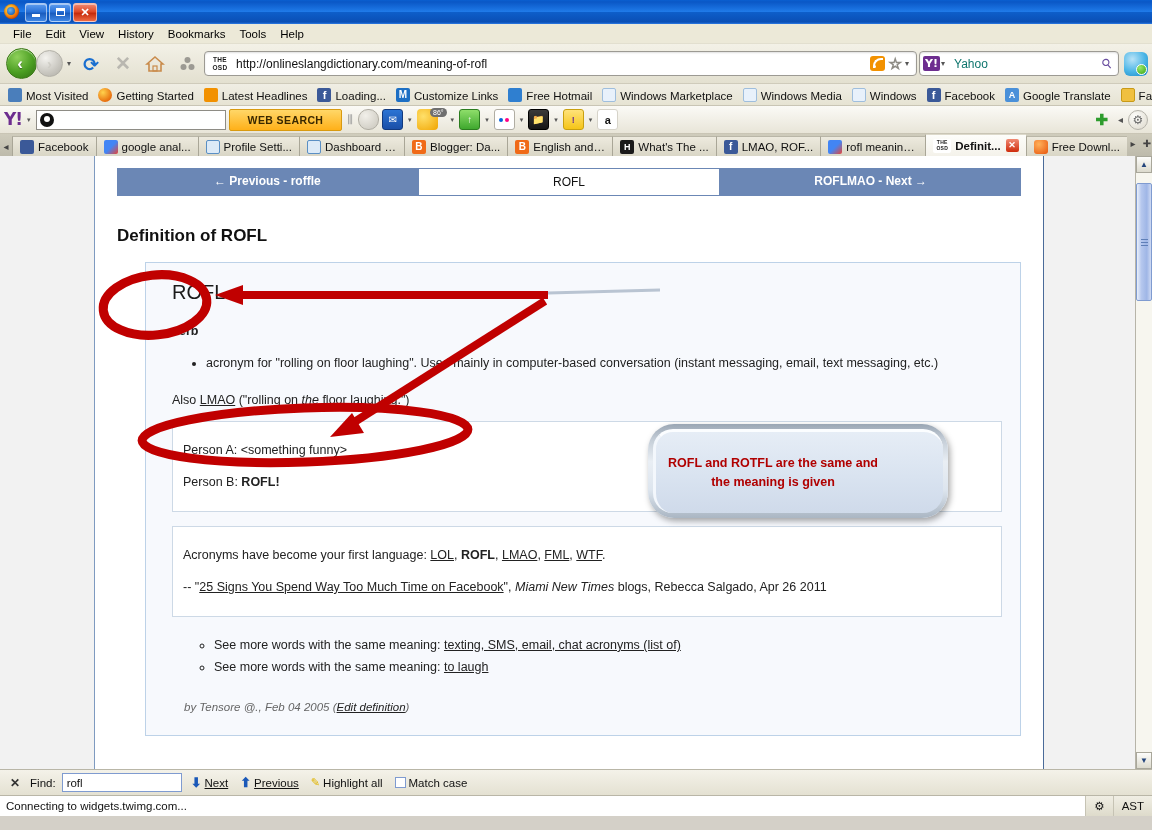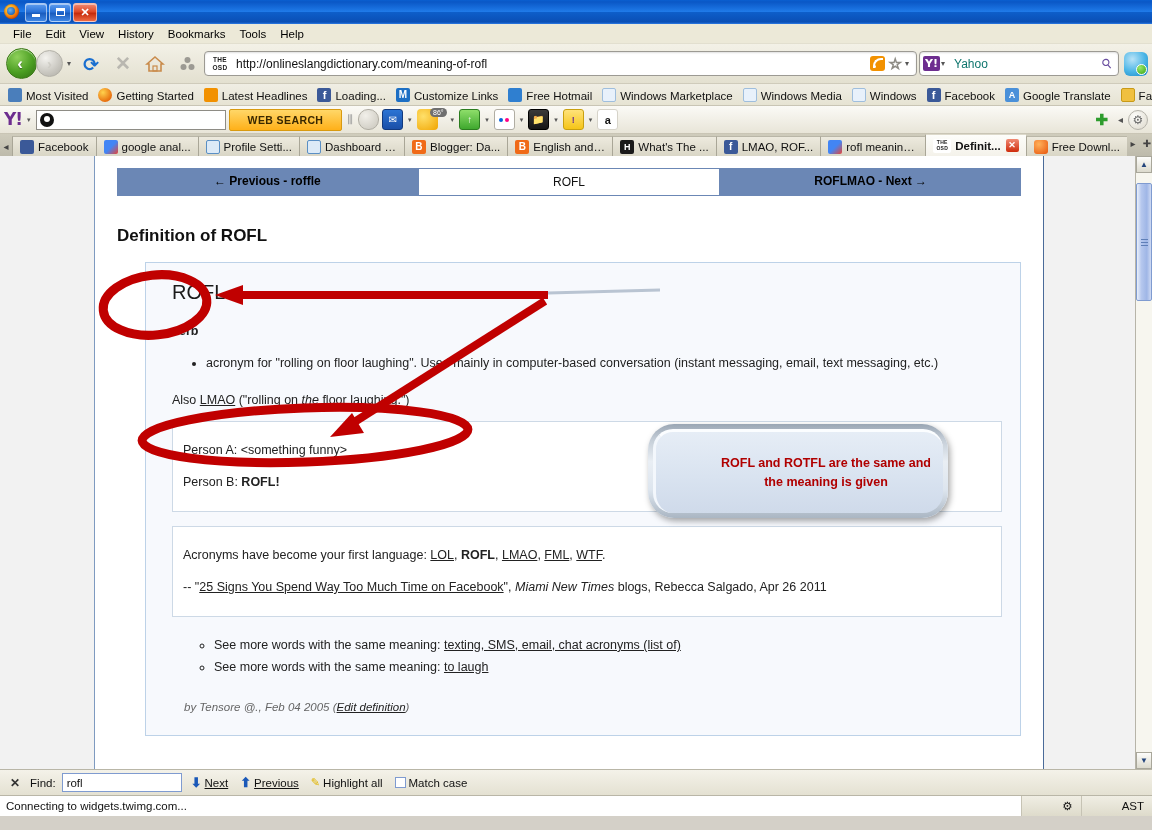--- a/index.html
+++ b/index.html
@@ -211,21 +211,21 @@
     background:#f2f2f2;
   }
   .page-inner{
     position:absolute; left:94px; top:0; width:950px; min-height:100%;
     background:#fff;
     border-left:1px solid #7e9ac0; border-right:1px solid #4a6b99;
   }
   .navrow{ display:flex; margin:12px 22px 0 22px; }
   .navcell{
     flex:1 1 0; text-align:center; font-size:12px; padding:6px 0;
-    background:#6b87b5; color:#000000; font-weight:bold;
+    background:#6b87b5; color:#ffffff; font-weight:bold;
   }
   .navcell.center{ background:#fff;color:#111;border:1px solid #6b87b5;font-weight:normal;}
   .deftitle{
     margin:30px 0 0 22px;font-size:17px;font-weight:bold;color:#111;
   }
   .defbox{
     margin:16px 22px 0 50px; border:1px solid #bdd2e8; background:#f7f9fd;
     padding:16px 18px 22px 18px; position:relative;
   }
   .word{ font-size:20px;color:#1a1a1a;margin:2px 0 0 8px;}
@@ -254,21 +254,21 @@
     position:absolute; left:648px; top:268px; width:300px; height:94px;
     border-radius:26px;
     background:linear-gradient(to bottom,#9aa6b4 0%,#c3ccd6 16%,#e9eef4 40%,#dde5ee 70%,#aab6c3 100%);
     box-shadow:2px 3px 6px rgba(0,0,0,.35);
     padding:5px;
   }
   .bubble-inner{
     width:100%;height:100%;border-radius:20px;
     background:linear-gradient(to bottom,#e6edf6 0%,#d9e3f0 55%,#cfdaea 100%);
     border-top:3px solid #fbfdff; border-left:3px solid #f3f7fc;
-    display:flex;align-items:center;justify-content:flex-end;text-align:center;
+    display:flex;align-items:center;justify-content:flex-start;text-align:center;
     font-size:12.5px;font-weight:bold;color:#b00000;line-height:1.45;padding:4px 12px;
   }
 
   
   .vscroll{
     width:17px;background:#f5f3ea;border-left:1px solid #b7b4a8;
     display:flex;flex-direction:column;flex:0 0 auto;
   }
   .sbtn{
     height:17px;background:linear-gradient(to bottom,#fdfdfb,#dcdacd);
@@ -299,21 +299,21 @@
   }
   .find-act{ display:flex;align-items:center;font-size:11.5px;color:#111;gap:3px;padding:0 3px;}
   .arr{ color:#1a58b8;font-size:13px;font-weight:bold;line-height:1;}
   .cbox{ width:11px;height:11px;border:1px solid #7f9bd0;background:#fff;display:inline-block;}
   .hl-ico{ color:#e0b400;font-size:11px;}
 
   
   .statusbar{
     height:21px;background:linear-gradient(to bottom,#f0eee4,#dedbcb);
     display:flex;align-items:center;border-top:1px solid #b9b6a7;
-    font-size:11.5px;color:#111;gap:32px;
+    font-size:11.5px;color:#111;
   }
   .status-text{ flex:1 1 auto;padding-left:6px;background:#fff;height:100%;display:flex;align-items:center;
     border-right:1px solid #c6c3b4;}
   .status-cell{ padding:0 8px;display:flex;align-items:center;height:100%;border-right:1px solid #c6c3b4;}
   .status-cell:last-child{ border-right:0;}
 </style>
 </head>
 <body>
 
 <div class="titlebar">

